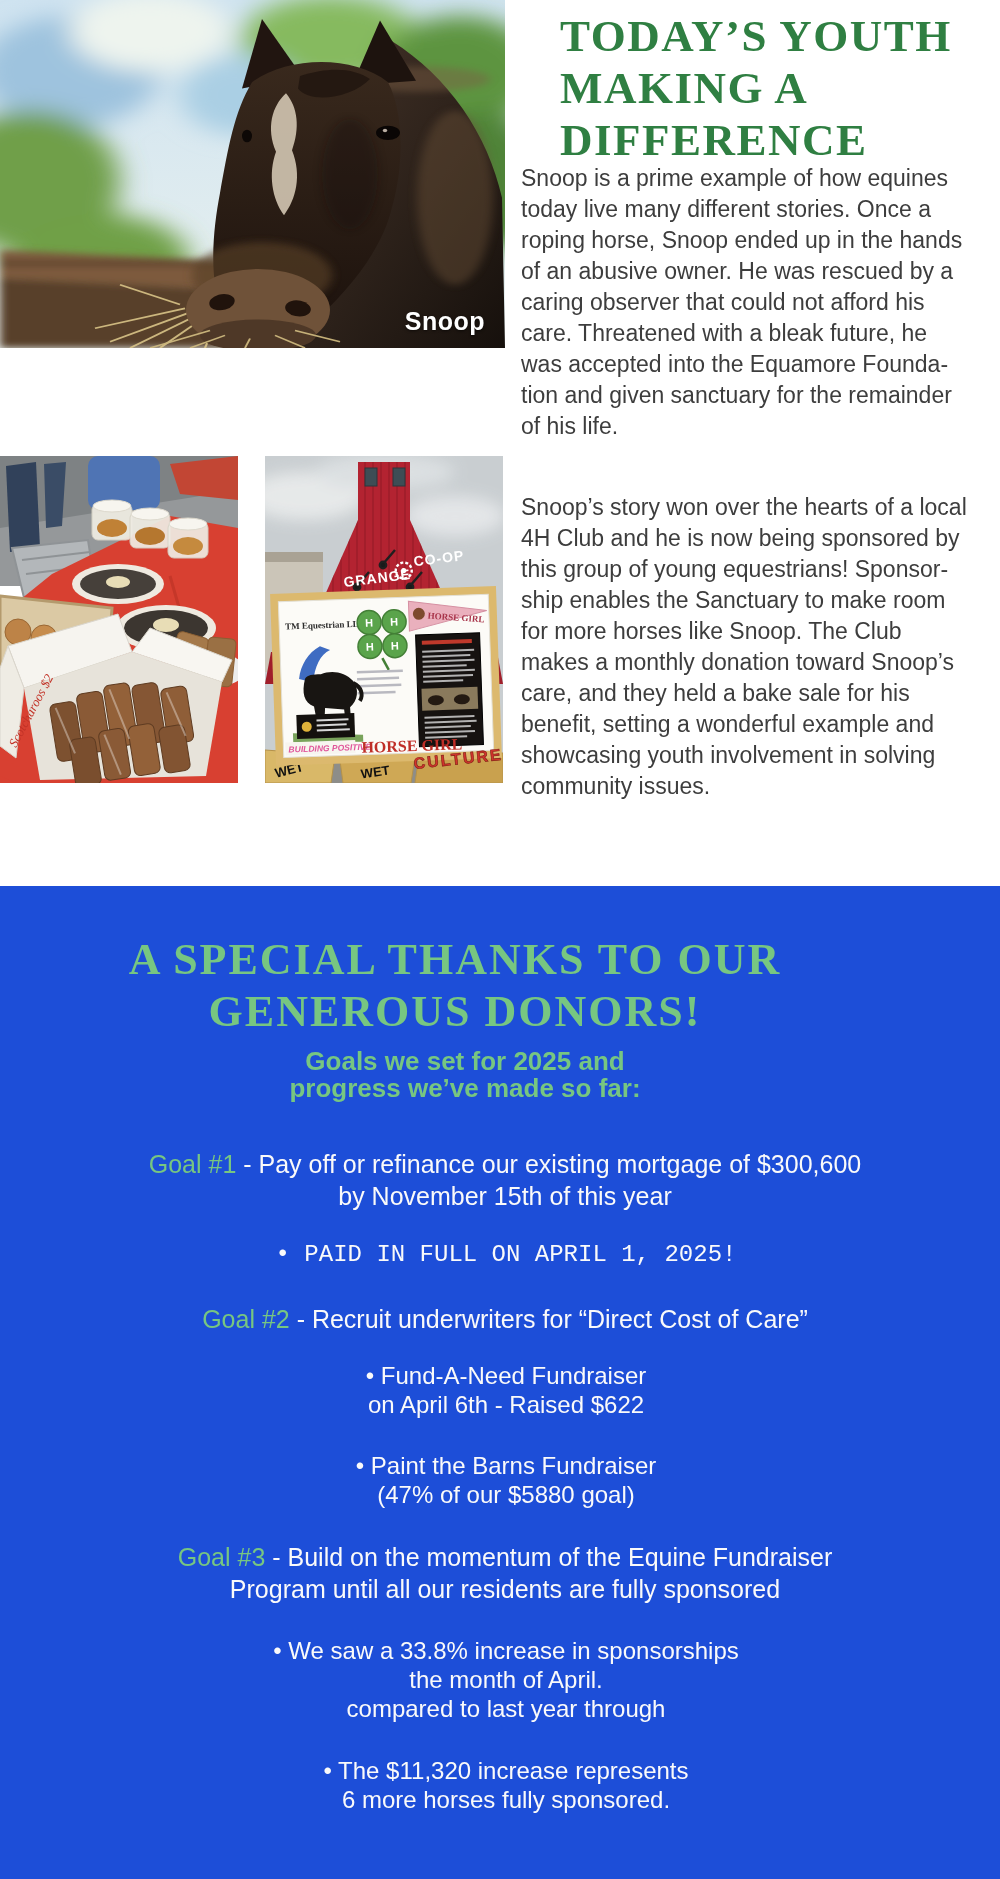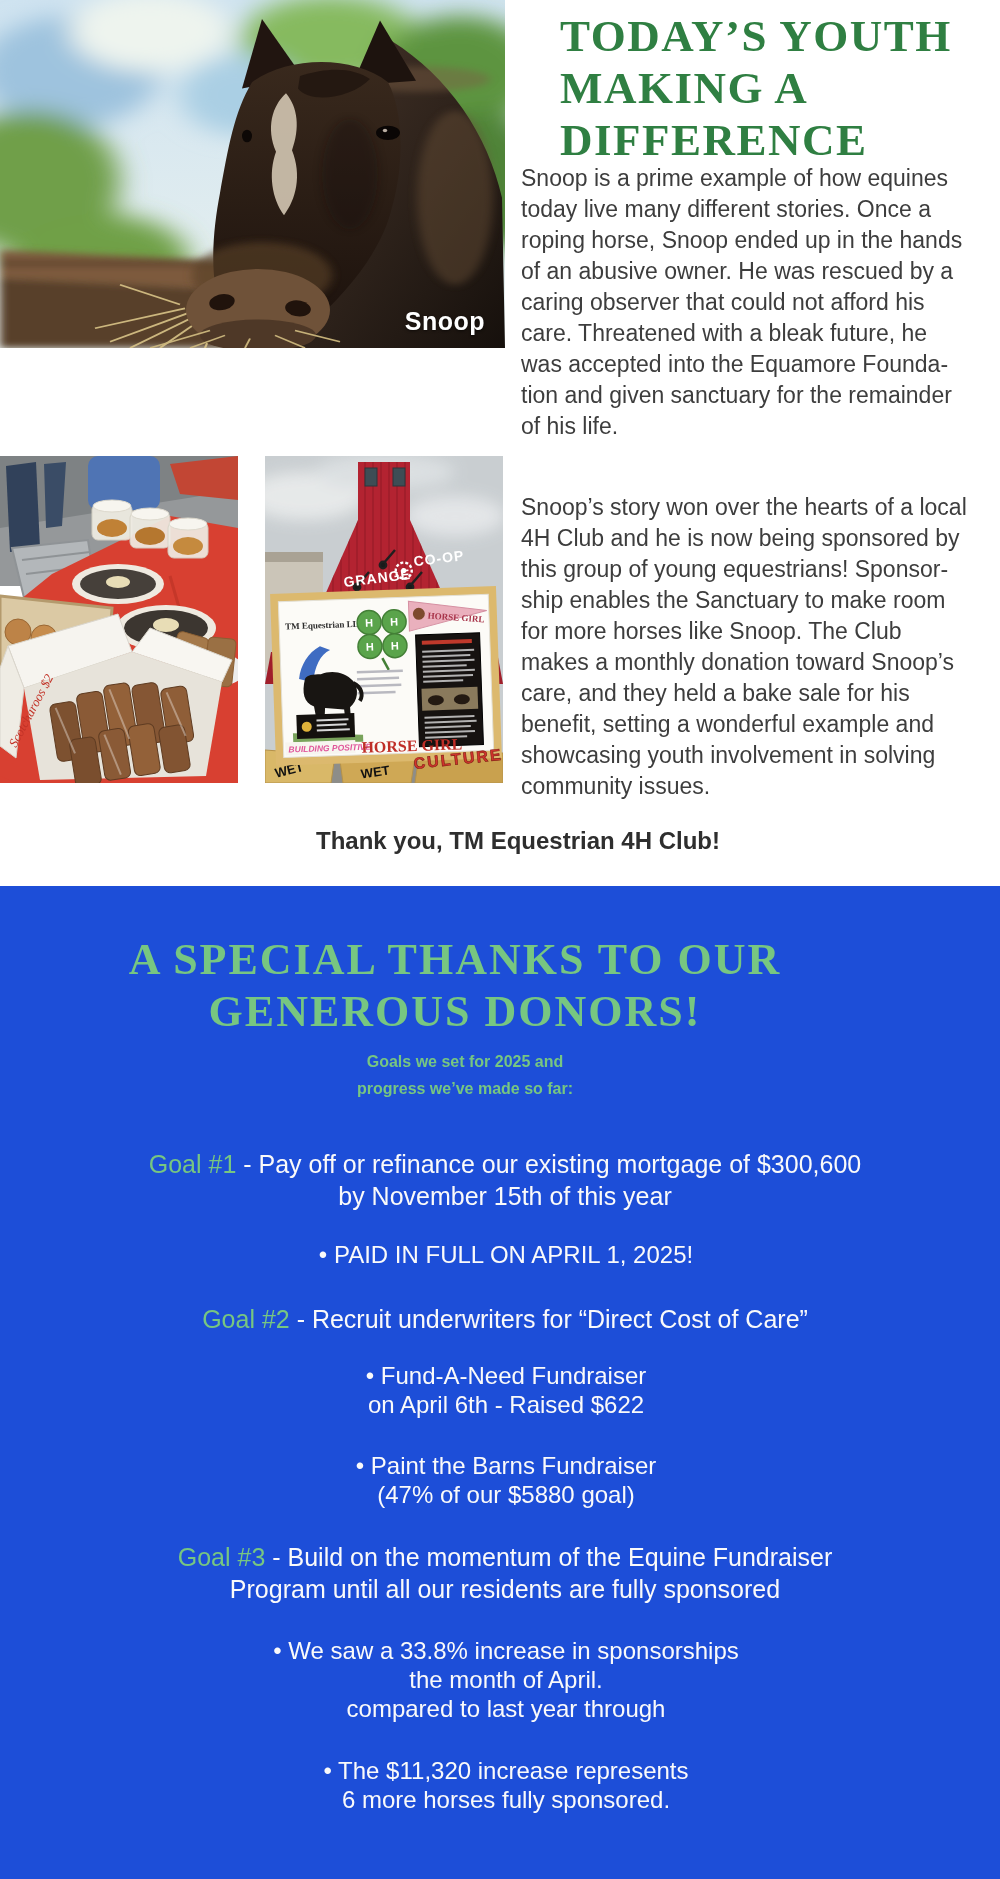--- a/index.html
+++ b/index.html
@@ -19,26 +19,26 @@
   .para{position:absolute;left:521px;width:482px;font-size:23px;line-height:31px;color:#3d3d3d;}
   .p1{top:163px;}
   .p2{top:492px;}
   .thanks{position:absolute;left:0;top:827px;width:1000px;text-align:center;
           font-size:24px;font-weight:bold;color:#2e2e2e;padding-left:36px;box-sizing:border-box;}
   .donors{position:absolute;left:0;top:886px;width:1000px;height:993px;background:#1d4ed8;
           text-align:center;color:#fafafa;}
   .donors h2{margin:0;padding:48px 90px 0 0;font-family:"Liberation Serif",serif;font-weight:bold;
           font-size:44px;line-height:52px;letter-spacing:2px;color:#77c681;}
   .donors h2 span{display:block;}
-  .dsub{margin:10px 70px 0 0;font-size:16px;line-height:27px;font-weight:bold;color:#77c681;}
+  .dsub{margin:10px 70px 0 0;font-size:26px;line-height:27px;font-weight:bold;color:#77c681;}
   .goal{font-size:25px;line-height:32px;padding-left:10px;}
   .goal .green{color:#77c681;}
   .g1{margin-top:46px;}.g2{margin-top:34px;}.g3{margin-top:32px;}
   .bullets{font-size:24px;line-height:29px;padding-left:12px;}
-  .b1{margin-top:28px;}.b2a{margin-top:26px;}.b2b{margin-top:32px;}
+  .b1{margin-top:28px;font-family:Liberation Mono, monospace;}.b2a{margin-top:26px;}.b2b{margin-top:32px;}
   .b3a{margin-top:31px;}.b3b{margin-top:33px;}
 </style>
 </head>
 <body>
 
 <div class="page">
 
   <figure class="photo horse-photo" style="margin:0">
     <svg viewBox="0 0 505 440" preserveAspectRatio="none">
       <defs>
@@ -356,21 +356,20 @@
         <g>
           <rect x="18" y="283" width="70" height="13" fill="#f7f5ef"></rect>
           <text x="21" y="293" fill="#e0559a" font-family="Liberation Sans, sans-serif" font-weight="bold" font-size="8.5" font-style="italic">BUILDING POSITIVE</text>
         </g>
         <text x="94" y="296" fill="#bf2e27" font-family="Liberation Serif, serif" font-weight="bold" font-size="16">HORSE GIRL</text>
         <text x="146" y="314" transform="rotate(-4 146 314)" fill="#d0342c" stroke="#7e1a14" stroke-width=".6" font-family="Liberation Sans, sans-serif" font-weight="bold" font-size="16" letter-spacing="2">CULTURE</text>
       </g>
     </svg>
   </figure>
 
-  <div class="thanks">Thank you, TM Equestrian 4H Club!</div>
 
   <section class="donors">
     <h2>
       <span>A SPECIAL THANKS TO OUR</span>
       <span>GENEROUS DONORS!</span>
     </h2>
     <div class="dsub">
       <div>Goals we set for 2025 and</div>
       <div>progress we’ve made so far:</div>
     </div>

